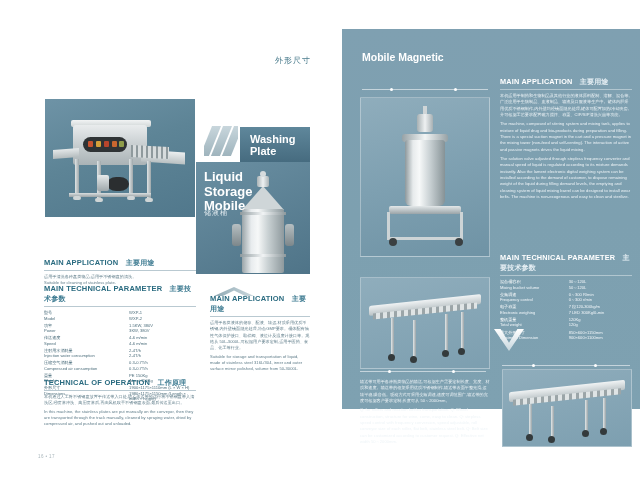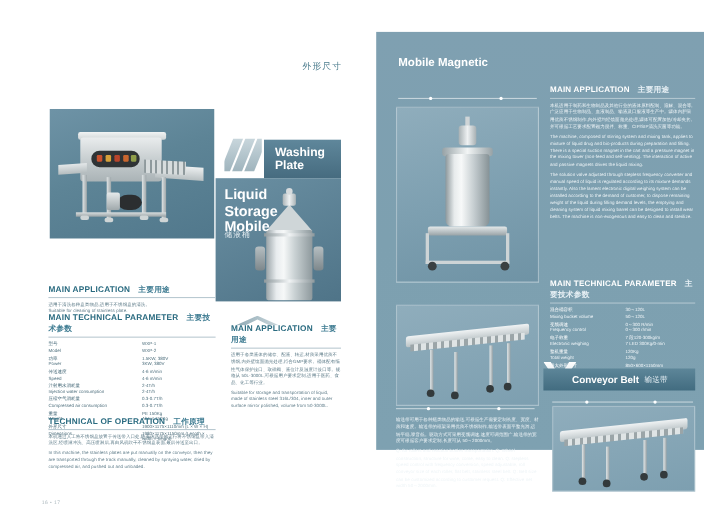--- a/index.html
+++ b/index.html
@@ -574,24 +574,20 @@
       <div class="cv-leg" style="left:100px;top:34px;height:38px;"></div>
       <div class="cv-wheel" style="left:27px;top:76px;"></div>
       <div class="cv-wheel" style="left:49px;top:78px;"></div>
       <div class="cv-wheel" style="left:81px;top:72px;"></div>
       <div class="cv-wheel" style="left:97px;top:70px;"></div>
     </div>
 
     <div class="chev-v">
         <i></i>
       </div>
-    <div id="rp-conv-banner">
-      <span class="lbl">Conveyor Belt</span>
-      <span class="cn">输送带</span>
-    </div>
 
     <div class="dotline" style="left:160px;top:336px;width:128px;"></div>
     <div class="dot" style="left:190px;top:335px;"></div>
     <div class="dot" style="left:252px;top:335px;"></div>
 
     <div id="rp-photo-conveyor2">
       <div class="cv-top" style="left:6px;top:16px;width:116px;"></div>
       <div class="cv-belt" style="left:10px;top:24px;width:108px;"></div>
       <div class="cv-leg" style="left:26px;top:34px;height:32px;"></div>
       <div class="cv-leg" style="left:48px;top:36px;height:32px;"></div>

